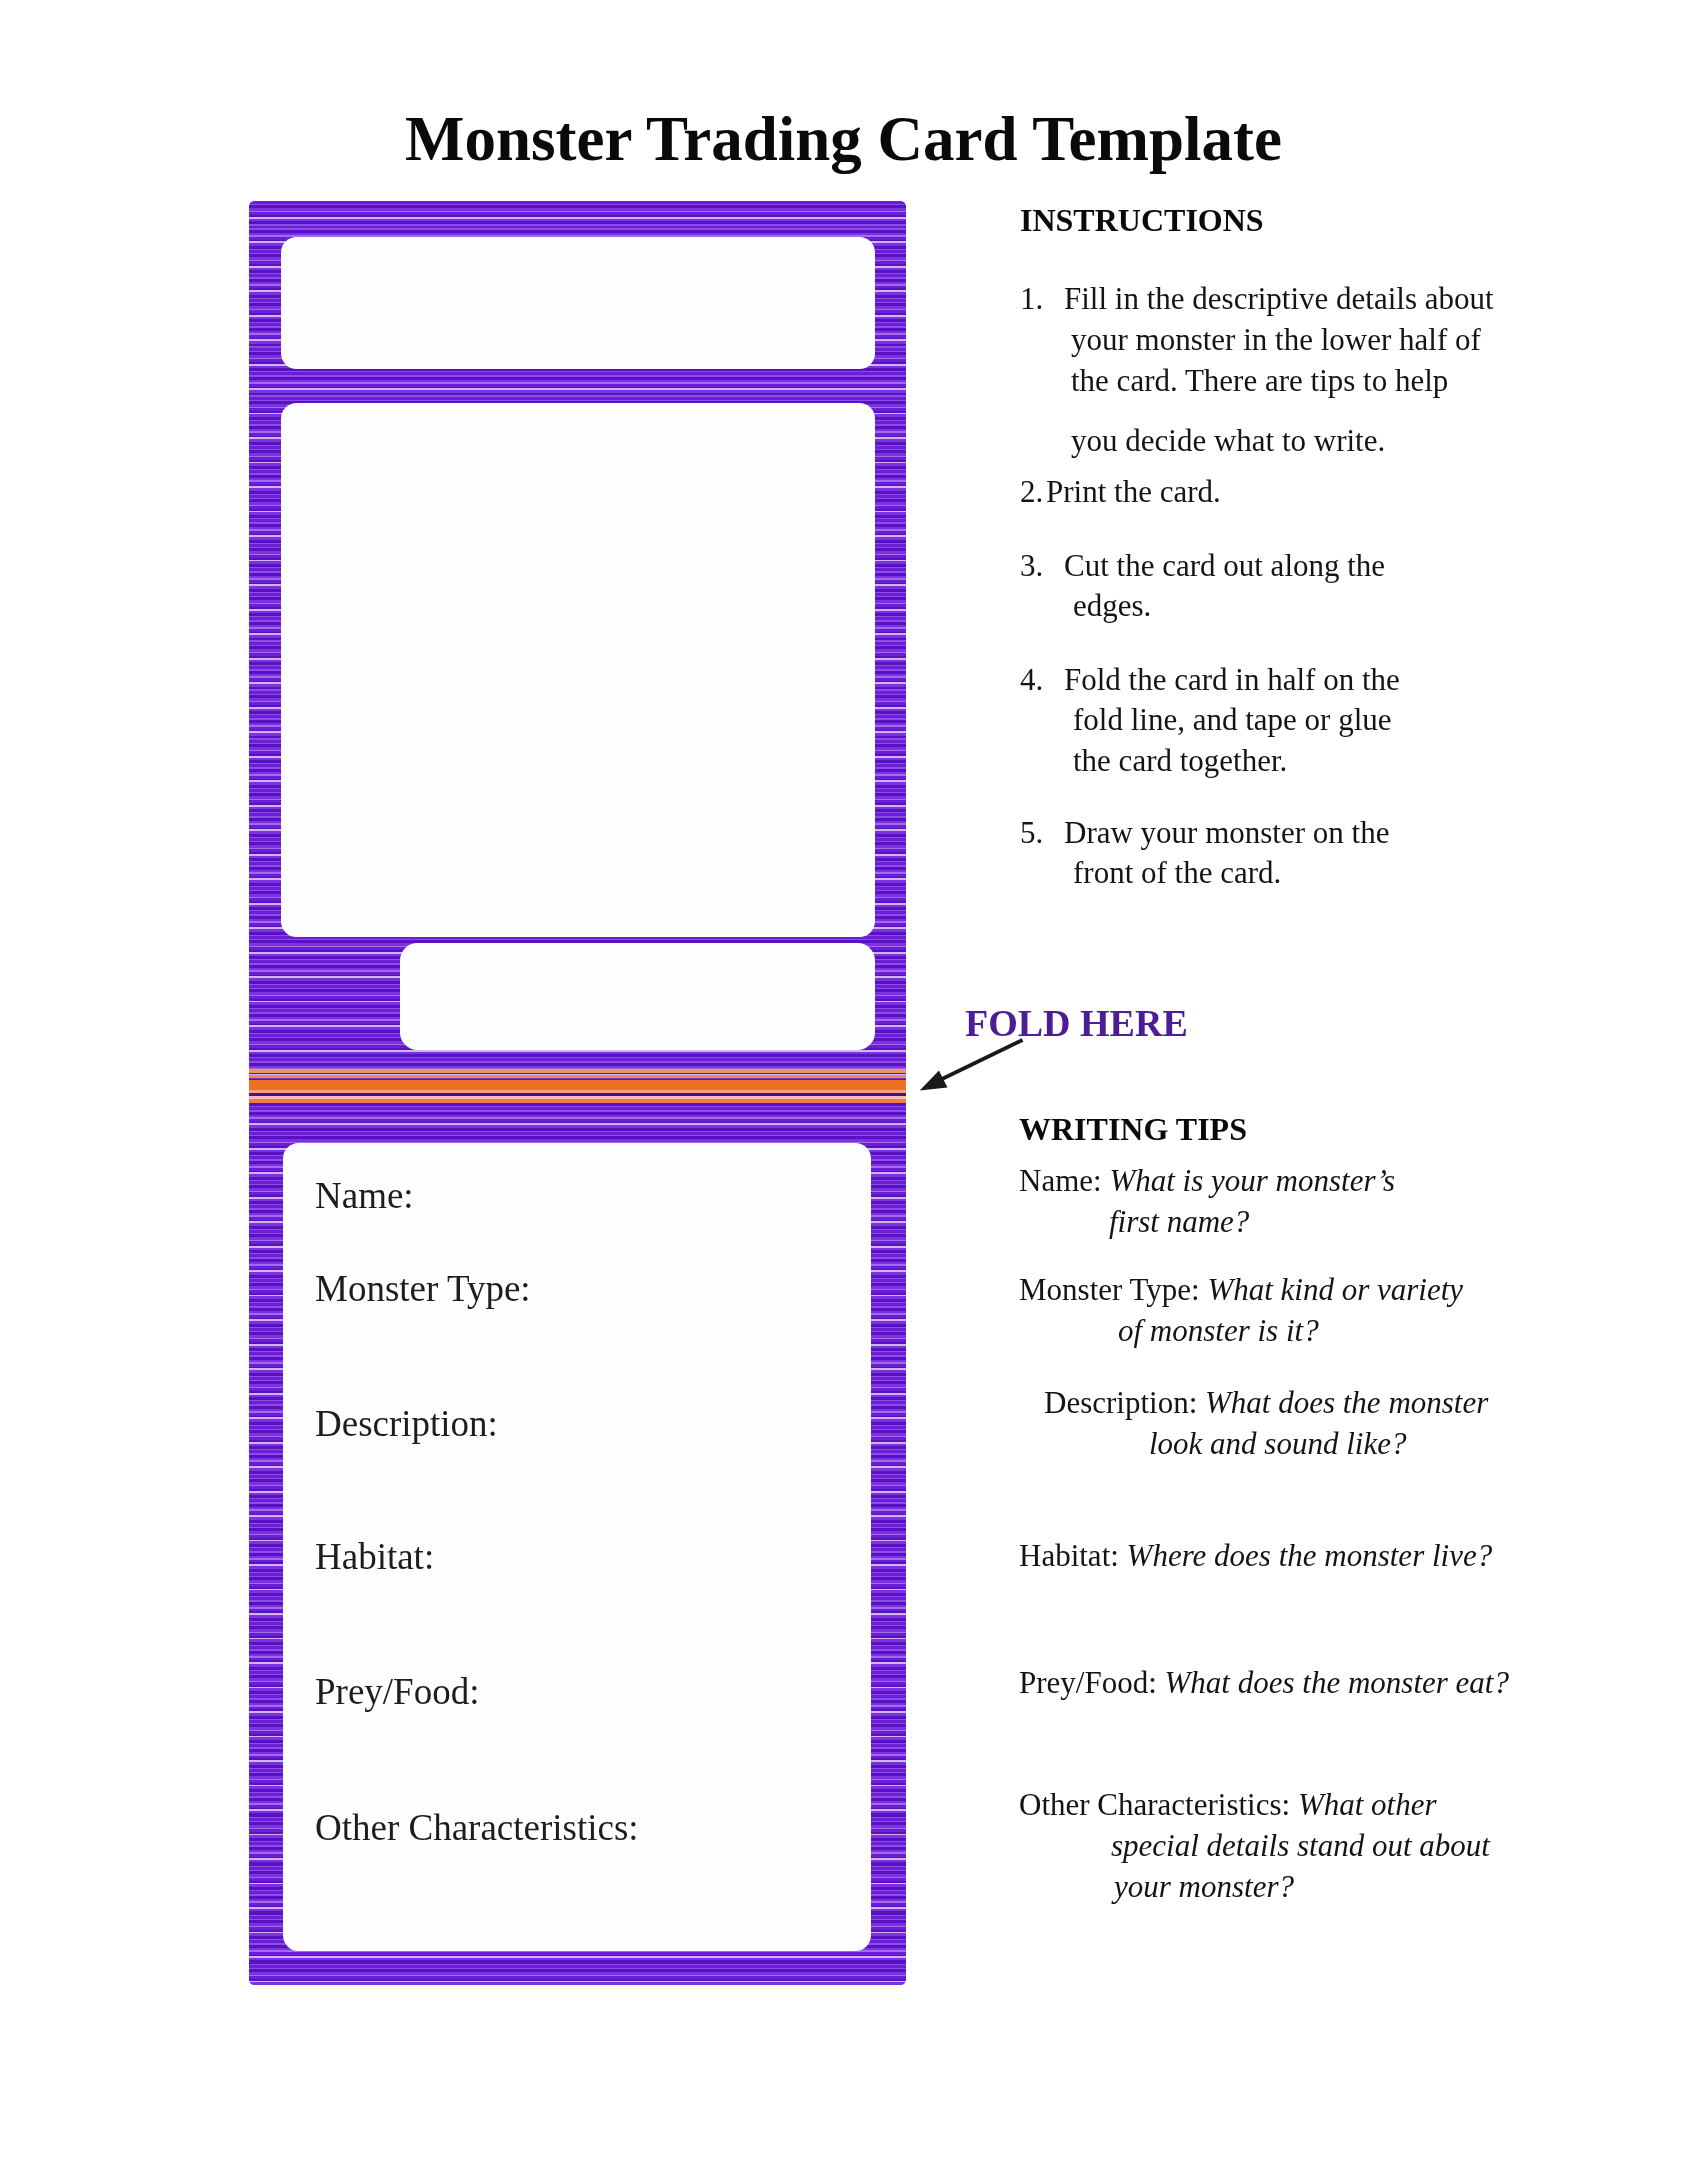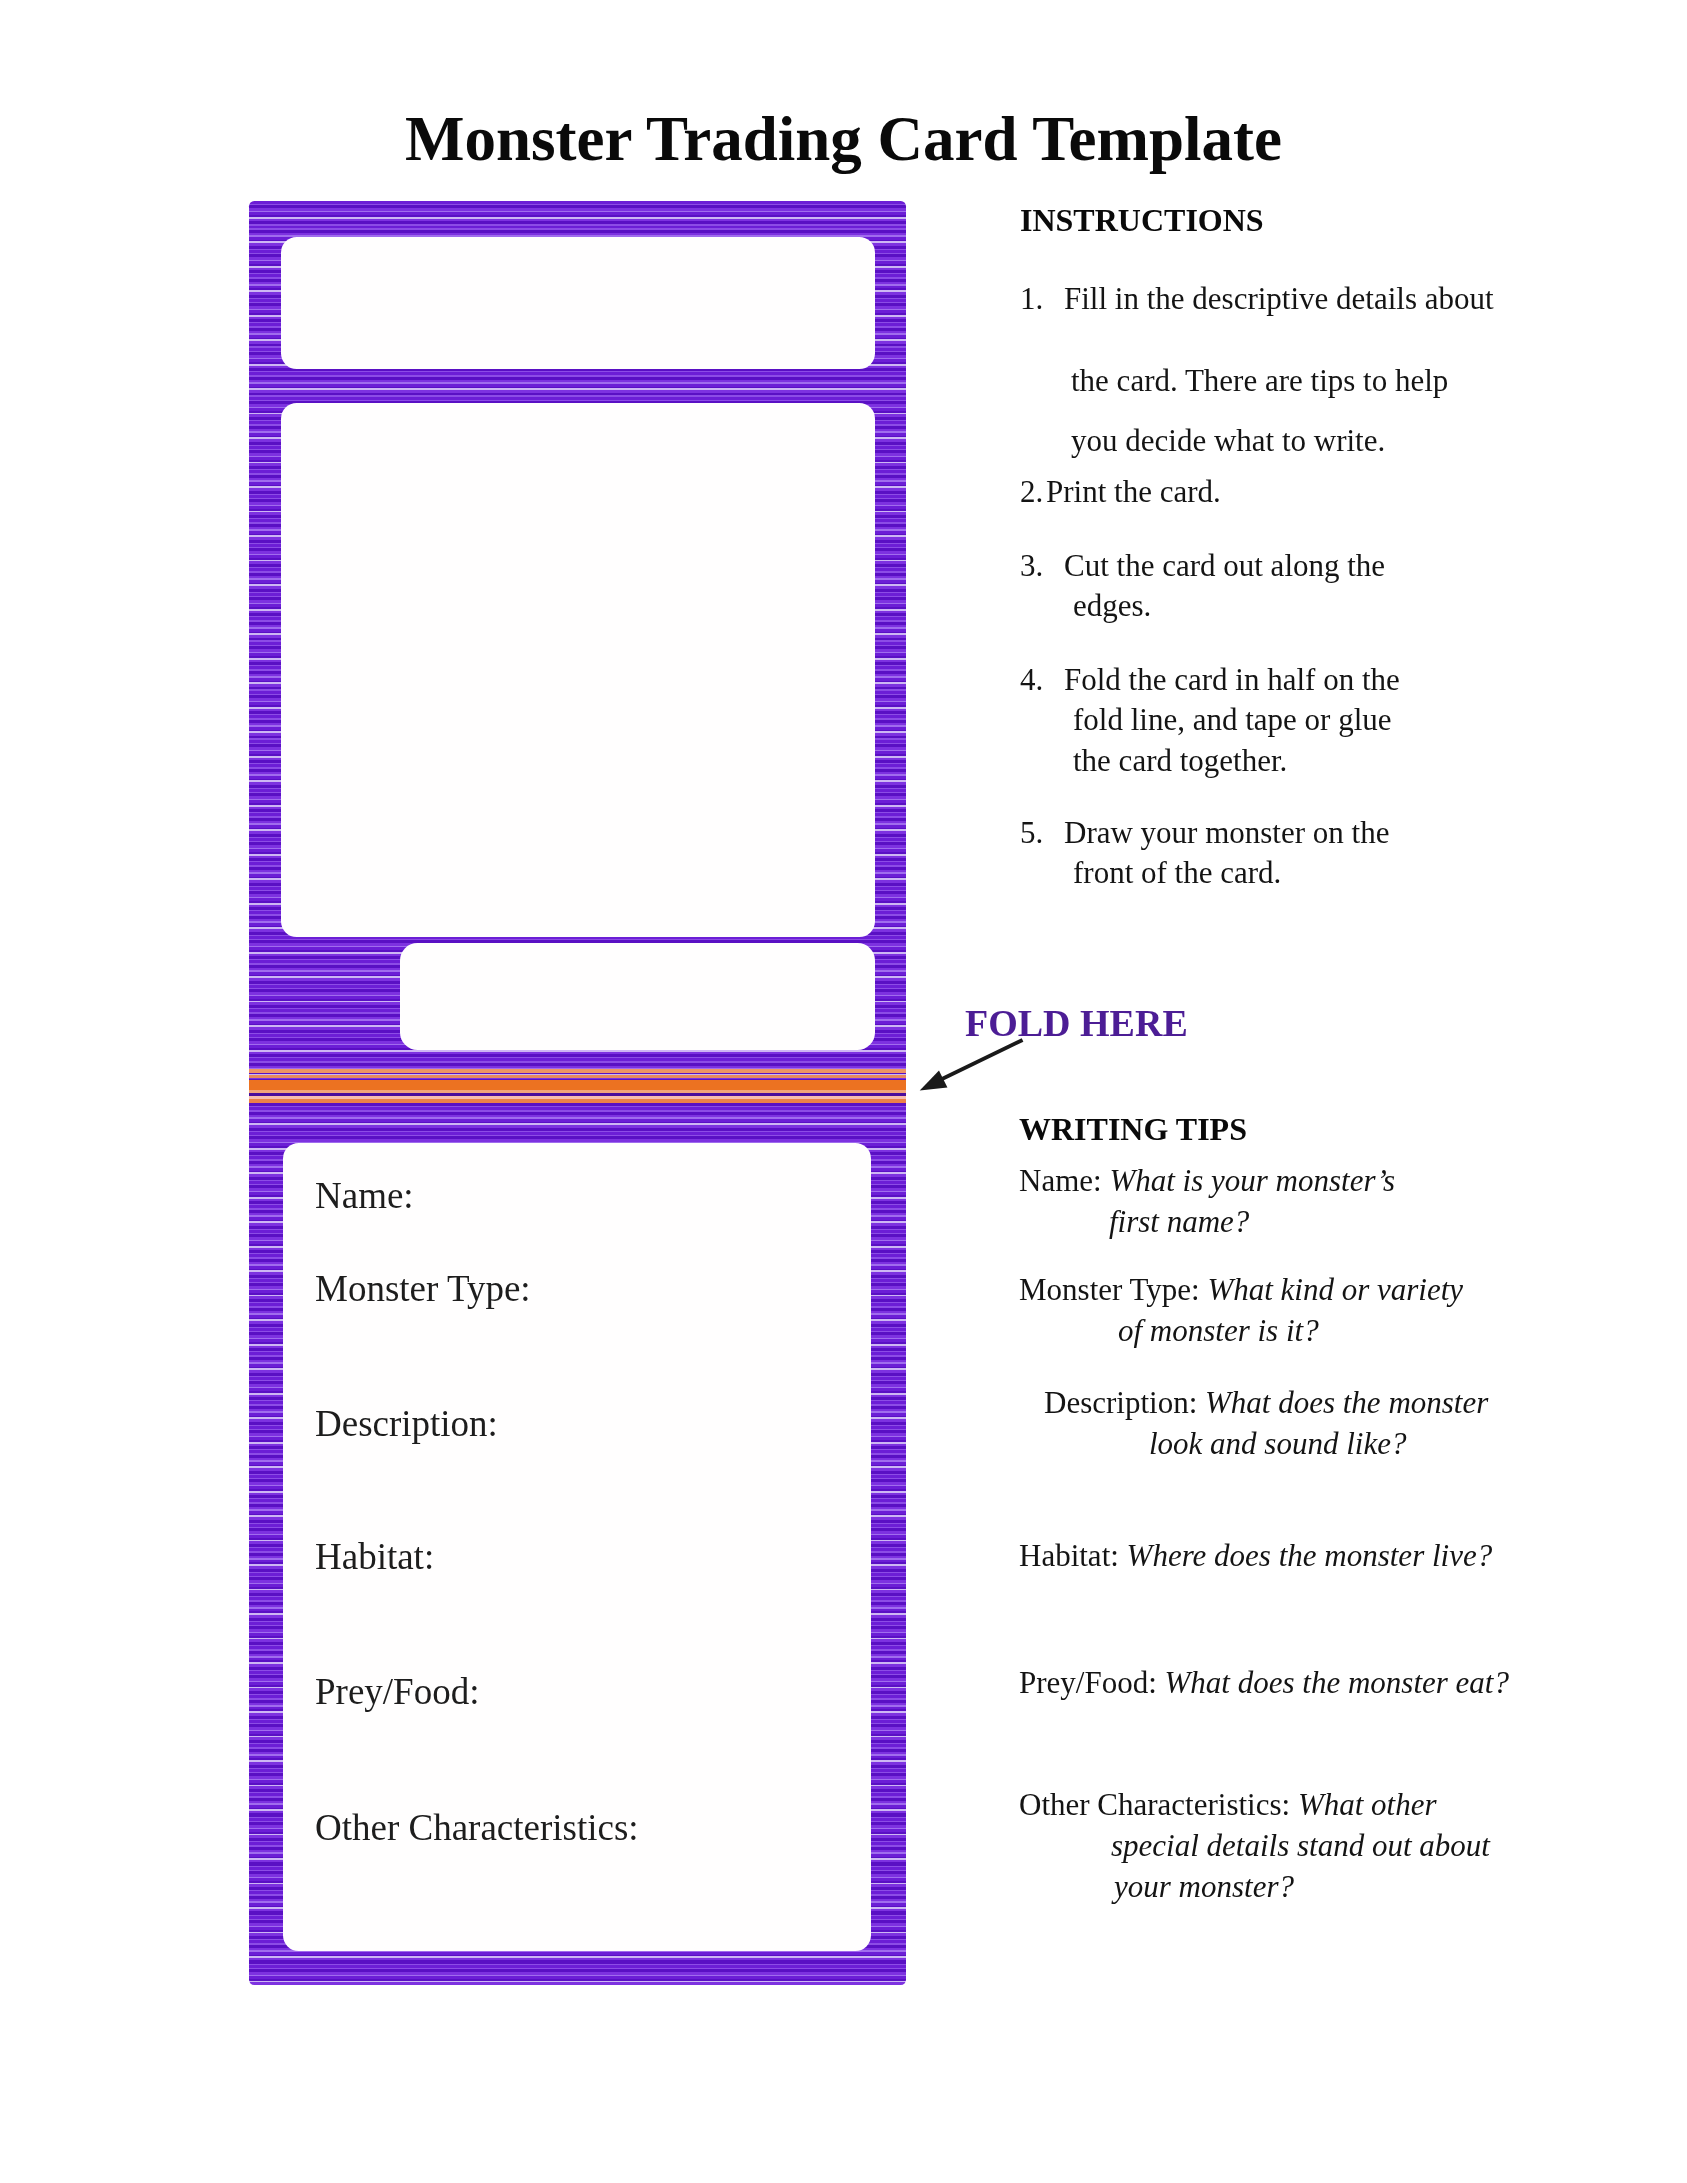--- a/index.html
+++ b/index.html
@@ -74,20 +74,21 @@
   <div class="stripe" style="top:1080px;height:9.6px;background:#ec7221;"></div>
   <div class="stripe" style="top:1090px;height:2.6px;background:#f2a47b;"></div>
   <div class="stripe" style="top:1093px;height:3.5px;background:#4a0d9c;"></div>
   <div class="stripe" style="top:1096px;height:2.6px;background:#f6bdb0;"></div>
   <div class="stripe" style="top:1099px;height:4.4px;background:#ed8048;"></div>
 
   <div class="abs h" style="left:1020px;top:204px;">INSTRUCTIONS</div>
 
   <div class="abs line" style="left:1020px;top:280px;">1.</div>
   <div class="abs line" style="left:1064px;top:280px;">Fill in the descriptive details about</div>
+  <div class="abs line" style="left:1071px;top:321px;">your monster in the lower half of</div>
   <div class="abs line" style="left:1071px;top:362px;">the card. There are tips to help</div>
   <div class="abs line" style="left:1071px;top:422px;">you decide what to write.</div>
 
   <div class="abs line" style="left:1020px;top:473px;">2.</div>
   <div class="abs line" style="left:1046px;top:473px;">Print the card.</div>
 
   <div class="abs line" style="left:1020px;top:547px;">3.</div>
   <div class="abs line" style="left:1064px;top:547px;">Cut the card out along the</div>
   <div class="abs line" style="left:1073px;top:587px;">edges.</div>
 

